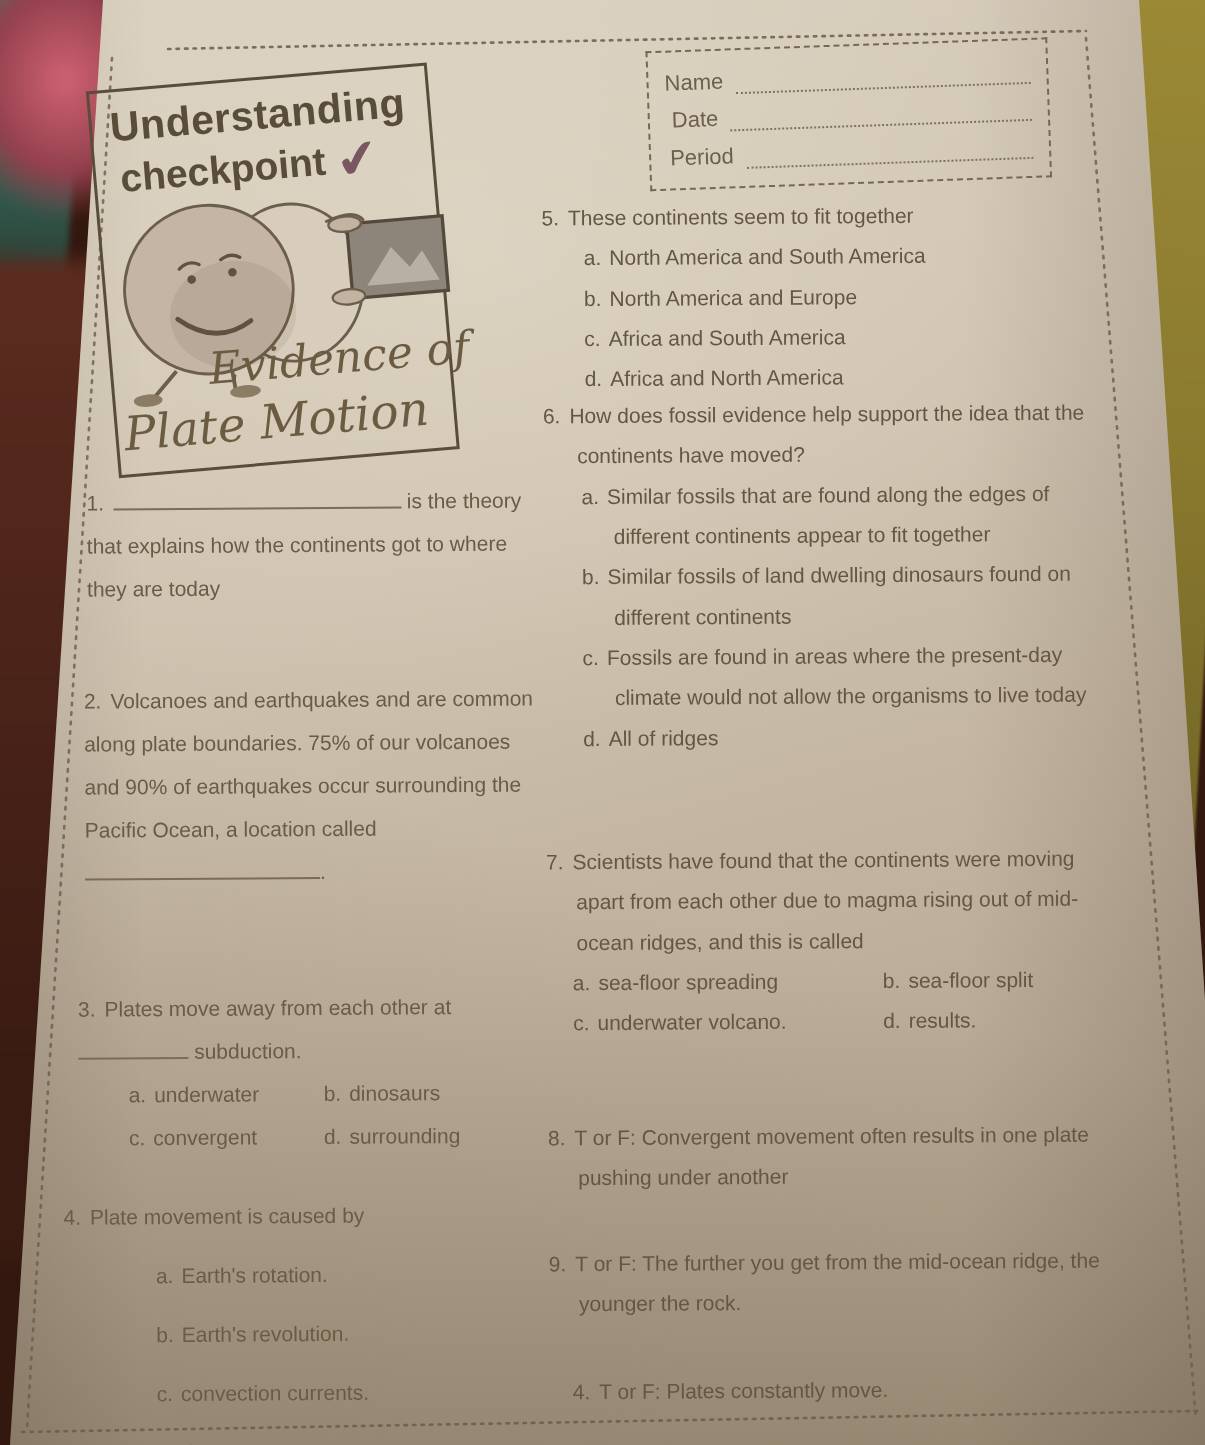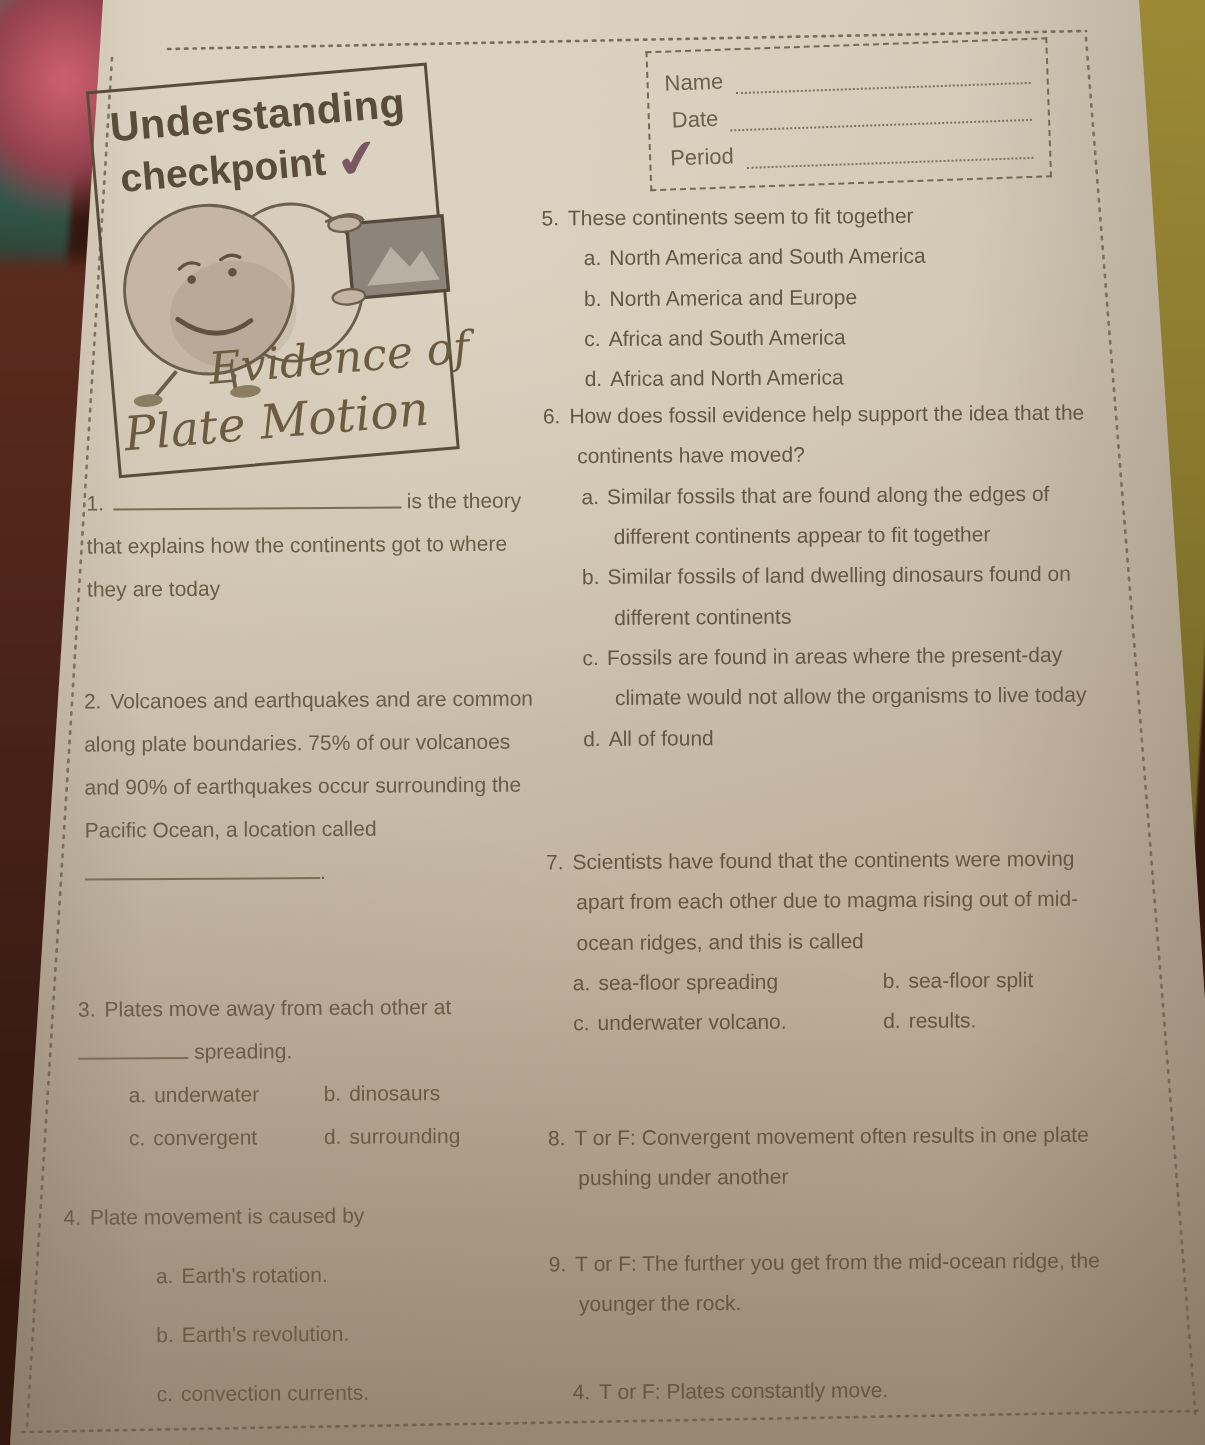--- a/index.html
+++ b/index.html
@@ -115,21 +115,21 @@
 
     <div class="q" style="left:84px;top:676px;width:462px;">
       <span class="qn">2.</span><span>Volcanoes and earthquakes and are common along plate boundaries. 75% of our volcanoes and 90% of earthquakes occur surrounding the Pacific Ocean, a location called</span>
       <span class="blank" style="width:235px;"></span><span>.</span>
     </div>
 
     <div class="q" style="left:76px;top:984px;width:478px;">
       <div>
         <span class="qn">3.</span><span>Plates move away from each other at</span>
         <span class="blank" style="width:110px;"></span>
-        <span>spreading.</span>
+        <span>subduction.</span>
       </div>
       <div class="grid2">
         <div><span class="ck">a.</span><span>underwater</span></div>
         <div><span class="ck">b.</span><span>dinosaurs</span></div>
         <div><span class="ck">c.</span><span>convergent</span></div>
         <div><span class="ck">d.</span><span>surrounding</span></div>
       </div>
     </div>
 
     <div class="q" style="left:60px;top:1192px;width:478px;">
@@ -157,21 +157,21 @@
     </div>
 
     <div class="q qr" style="left:545px;top:396px;width:568px;">
       <div class="choice-h" style="padding-left:34px;text-indent:-34px;">
         <span class="qn">6.</span><span>How does fossil evidence help support the idea that the continents have moved?</span>
       </div>
       <div class="choices-indent" style="margin-left:38px;width:525px;">
         <div class="choice-h"><span class="ck">a.</span><span>Similar fossils that are found along the edges of different continents appear to fit together</span></div>
         <div class="choice-h"><span class="ck">b.</span><span>Similar fossils of land dwelling dinosaurs found on different continents</span></div>
         <div class="choice-h"><span class="ck">c.</span><span>Fossils are found in areas where the present-day climate would not allow the organisms to live today</span></div>
-        <div class="choice-h"><span class="ck">d.</span><span>All of found</span></div>
+        <div class="choice-h"><span class="ck">d.</span><span>All of ridges</span></div>
       </div>
     </div>
 
     <div class="q qr" style="left:545px;top:842px;width:575px;">
       <div class="choice-h" style="padding-left:30px;text-indent:-30px;">
         <span class="qn">7.</span><span>Scientists have found that the continents were moving apart from each other due to magma rising out of mid-ocean ridges, and this is called</span>
       </div>
       <div class="grid2w">
         <div><span class="ck">a.</span><span>sea-floor spreading</span></div>
         <div><span class="ck">b.</span><span>sea-floor split</span></div>

